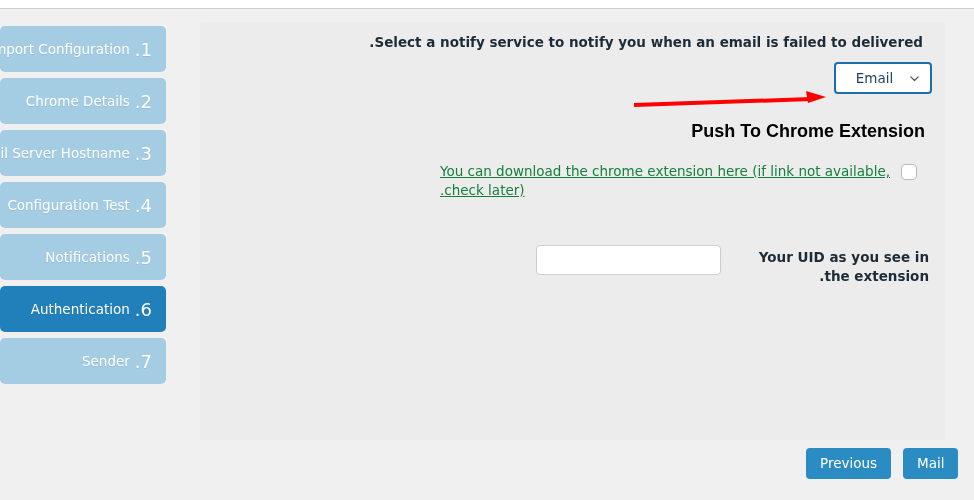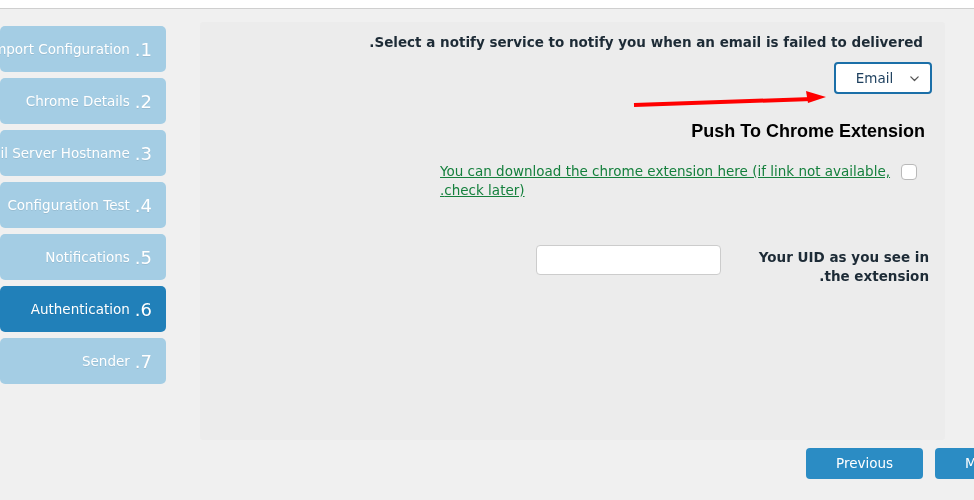--- a/index.html
+++ b/index.html
@@ -214,21 +214,21 @@
     display: flex;
     gap: 12px;
     direction: ltr;
   }
   .btn {
     background: #2b8cc4;
     color: #ffffff;
     border: none;
     border-radius: 4px;
     height: 31px;
-    padding: 0 30px;
+    padding: 0 14px;
     font-size: 13.5px;
     font-family: "DejaVu Sans", "Liberation Sans", sans-serif;
     cursor: pointer;
     line-height: 31px;
   }
 </style>
 </head>
 <body>
 
 <div class="top-strip"></div>

